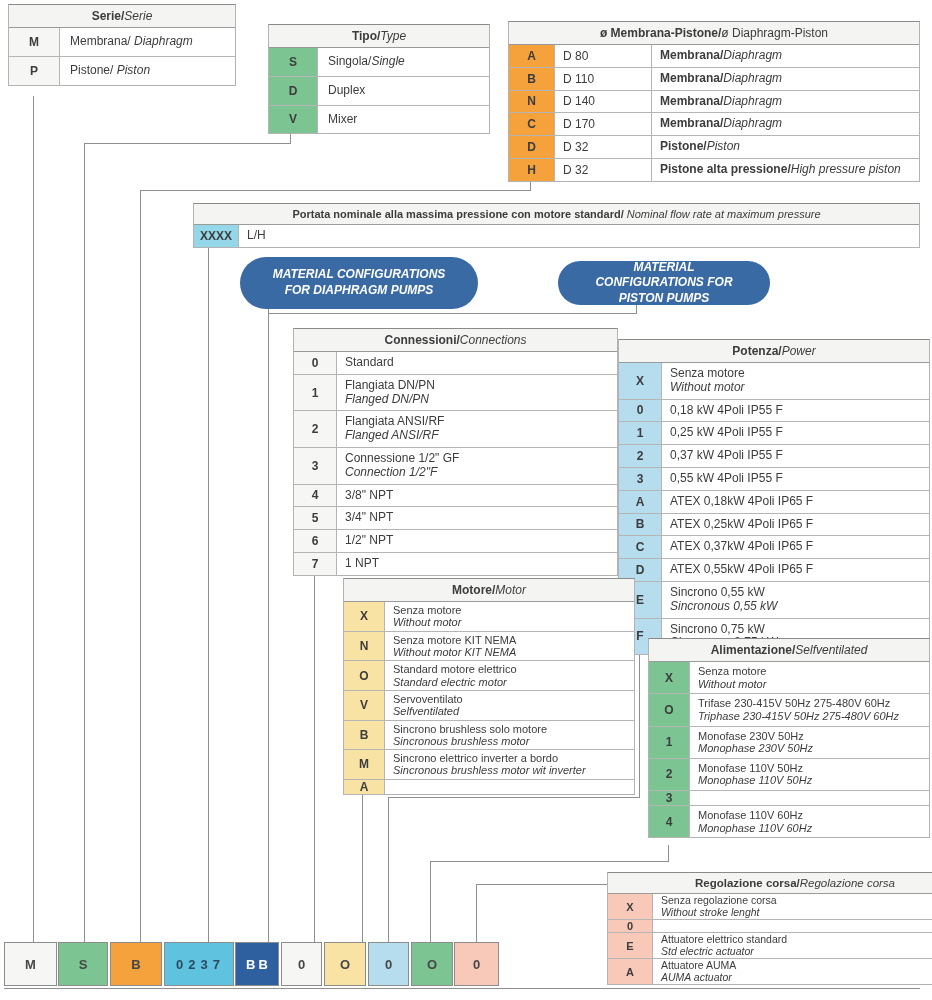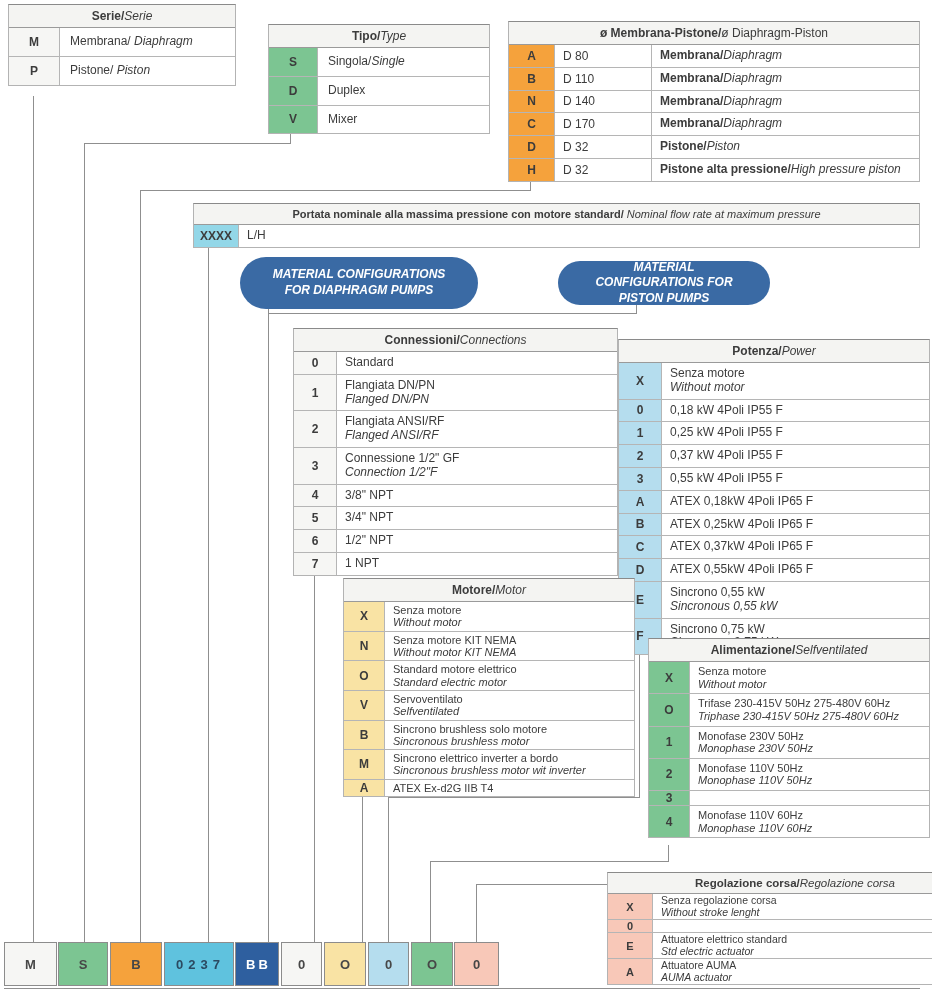--- a/index.html
+++ b/index.html
@@ -295,21 +295,20 @@
       <div class="row">
         <div class="k">B</div>
         <div class="desc"><span class="l1">Sincrono brushless solo motore</span><span class="l2">Sincronous brushless motor</span></div>
       </div>
       <div class="row">
         <div class="k">M</div>
         <div class="desc"><span class="l1">Sincrono elettrico inverter a bordo</span><span class="l2">Sincronous brushless motor wit inverter</span></div>
       </div>
       <div class="row">
         <div class="k">A</div>
-        <div class="desc"><span class="l1">ATEX Ex-d2G IIB T4</span></div>
       </div>
     </section>
 
   <section class="tbl" id="t-alimentazione">
     <div class="thead"><span class="tl">Alimentazione/</span><span class="tr">Selfventilated</span></div>
 
   <div class="row">
         <div class="k">X</div>
         <div class="desc"><span class="l1">Senza motore</span><span class="l2">Without motor</span></div>
       </div>

